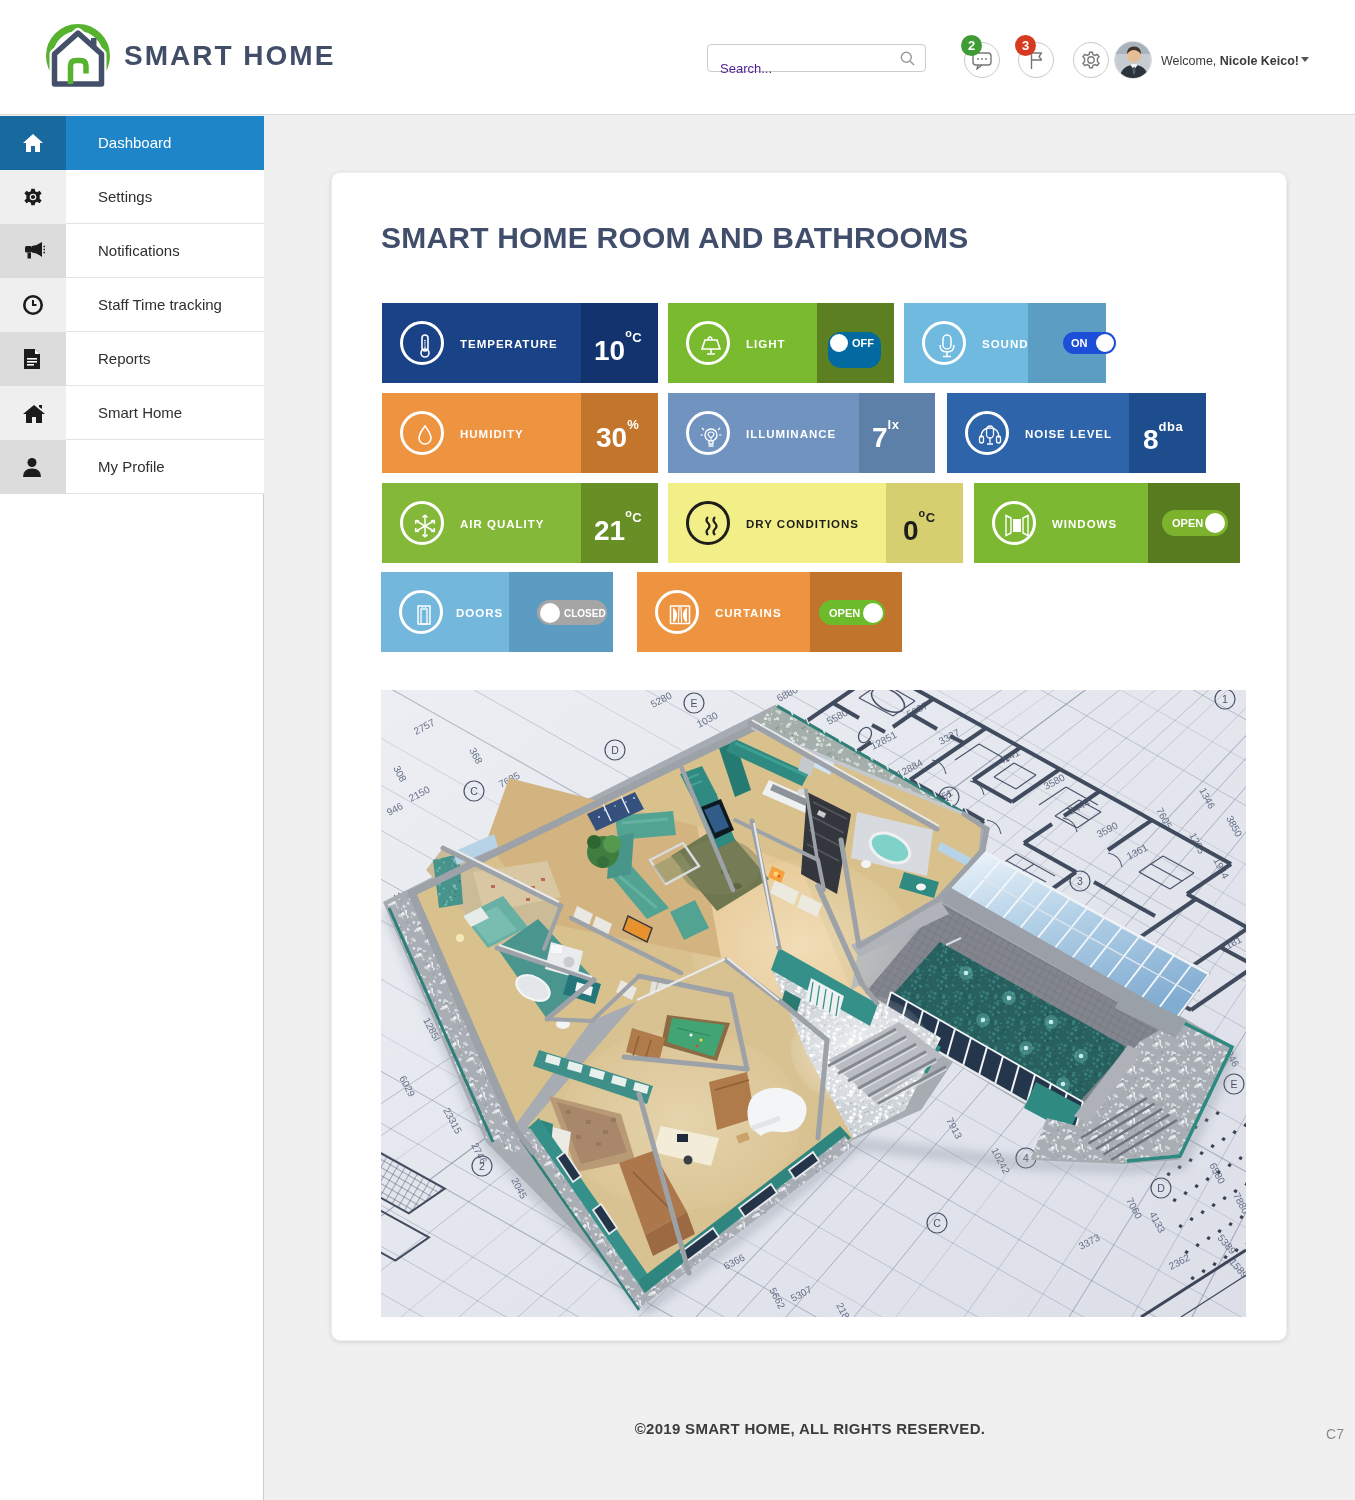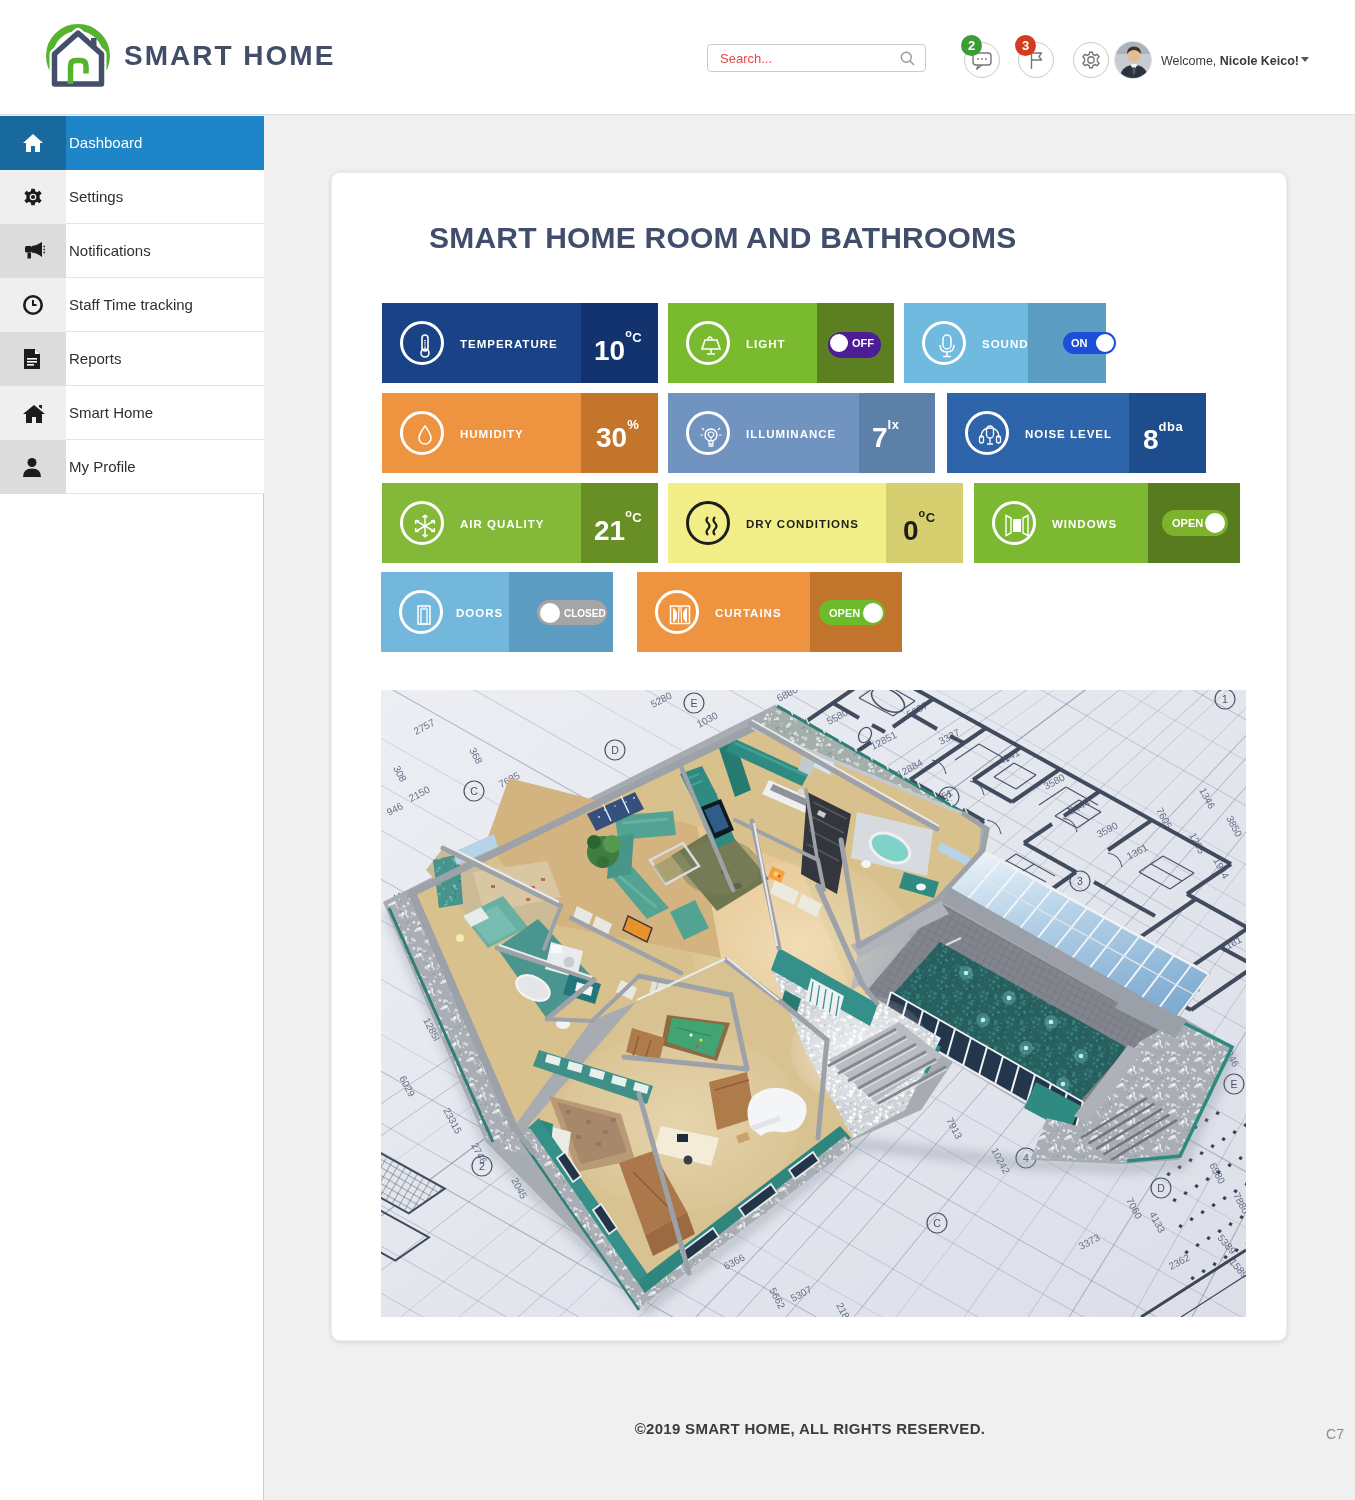--- a/index.html
+++ b/index.html
@@ -2,38 +2,38 @@
 <html><head>
 <meta charset="utf-8">
 <style>
 * { box-sizing: border-box; margin:0; padding:0; }
 html,body { width:1355px; height:1500px; }
 body { background:#f0f0f1; font-family:"Liberation Sans",sans-serif; position:relative; overflow:hidden; }
 .header { position:absolute; top:0; left:0; width:1355px; height:115px; background:#fff; border-bottom:1px solid #dadada; z-index:10; }
 .logo { position:absolute; left:44px; top:20px; }
 .brand { position:absolute; left:124px; top:40px; font-size:28px; font-weight:bold; color:#424e68; letter-spacing:2px; }
 .search { position:absolute; left:707px; top:44px; width:219px; height:28px; border:1px solid #ccc; border-radius:4px; background:#fff; }
-.search span { position:absolute; left:12px; top:6px; font-size:13px; color:#ef4444; }
+.search span { position:absolute; left:12px; top:16px; font-size:13px; color:#4c1d95; }
 .search svg { position:absolute; right:10px; top:6px; }
 .hicon { position:absolute; width:36px; height:36px; border:1px solid #c9c9c9; border-radius:50%; top:42px; background:#fff; }
 .hicon svg { position:absolute; left:7px; top:7px; }
 .badge { position:absolute; width:21px; height:21px; border-radius:50%; color:#fff; font-size:13px; font-weight:bold; text-align:center; line-height:21px; top:35px; z-index:11; }
 .avatar { position:absolute; left:1114px; top:41px; width:38px; height:38px; border-radius:50%; overflow:hidden; border:1px solid #ddd; }
 .welcome { position:absolute; left:1161px; top:54px; font-size:12.5px; color:#3a3a3a; }
 .caret { position:absolute; left:1301px; top:57px; width:0; height:0; border-left:4.5px solid transparent; border-right:4.5px solid transparent; border-top:5.5px solid #555; }
 .sidebar { position:absolute; left:0; top:116px; width:264px; height:1384px; background:#fff; border-right:1px solid #ccc; }
 .mrow { position:absolute; left:0; width:264px; height:54px; }
 .mrow .ic { position:absolute; left:0; top:0; width:66px; height:54px; }
-.mrow .tx { position:absolute; left:66px; top:0; width:198px; height:54px; line-height:54px; padding-left:3px; font-size:15px; color:#2f2f2f; border-bottom:1px solid #e4e4e4; background:#fff; }
+.mrow .tx { position:absolute; left:66px; top:0; width:198px; height:54px; line-height:54px; padding-left:32px; font-size:15px; color:#2f2f2f; border-bottom:1px solid #e4e4e4; background:#fff; }
 .mrow svg { position:absolute; left:23px; top:17px; }
 .mrow.active .ic { background:#17699e; }
 .mrow.active .tx { background:#1e86c8; color:#fff; border-bottom:none; }
 .content { position:absolute; left:265px; top:116px; width:1090px; height:1384px; background:#f0f0f1; }
 .card { position:absolute; left:66px; top:56px; width:956px; height:1169px; background:#fff; border-radius:9px; box-shadow:0 1px 5px rgba(0,0,0,0.13); border:1px solid #eee; }
-.title { position:absolute; left:49px; top:48px; font-size:30px; font-weight:bold; color:#414e6b; letter-spacing:0.2px;margin-left:48px; }
+.title { position:absolute; left:49px; top:48px; font-size:30px; font-weight:bold; color:#414e6b; letter-spacing:0.2px; }
 .tile { position:absolute; height:80px; color:#fff; }
 .tile .main { position:absolute; left:0; top:0; bottom:0; }
 .tile .val { position:absolute; right:0; top:0; bottom:0; }
 .tile .circ { position:absolute; left:18px; top:18px; width:44px; height:44px; border-radius:50%; border:3px solid #fff; }
 .tile .lbl { position:absolute; left:78px; top:35px; font-size:11.5px; font-weight:bold; letter-spacing:1px; }
 .tile .num { position:absolute; font-size:28px; font-weight:bold; }
 .tile .unit { font-size:13px; font-weight:bold; vertical-align:18px; letter-spacing:0.5px; }
 .tile svg.gi { position:absolute; left:8px; top:8px; }
 .toggle { position:absolute; border-radius:13px; }
 .knob { position:absolute; background:#fff; border-radius:50%; }
@@ -177,21 +177,21 @@
       <div class="main" style="width:149px; background:#79ba2e;"></div>
       <div class="val" style="width:77px; background:#5c7f22;"></div>
       <div class="circ">
           <svg class="gi" width="28" height="28" viewBox="0 0 28 28">
             <path d="M8 8 L20 8 L23 17 L5 17 Z" fill="none" stroke="#fff" stroke-width="1.6"></path>
             <path d="M14 17 L14 21 M10 22 L18 22" stroke="#fff" stroke-width="1.6"></path>
             <path d="M11 8 Q11 5 13 5 Q15 5 15 8" fill="none" stroke="#fff" stroke-width="1.4"></path>
           </svg>
         </div>
       <div class="lbl">LIGHT</div>
-      <div class="toggle" style="left:160px; top:29px; width:53px; height:26px; background:#4c1d95;">
+      <div class="toggle" style="left:160px; top:29px; width:53px; height:36px; background:#0369a1;">
         <div class="knob" style="left:2px; top:2px; width:18px; height:18px;"></div>
         <div class="tlabel" style="left:24px; top:5px; font-size:11px;">OFF</div>
       </div>
     </div>
 
     <div class="tile" style="left:572px; top:130px; width:202px;">
       <div class="main" style="width:148px; background:#70b9df;"></div>
       <div class="val" style="width:78px; background:#5b9dc3;"></div>
       <div class="circ">
           <svg class="gi" width="28" height="28" viewBox="0 0 28 28">

